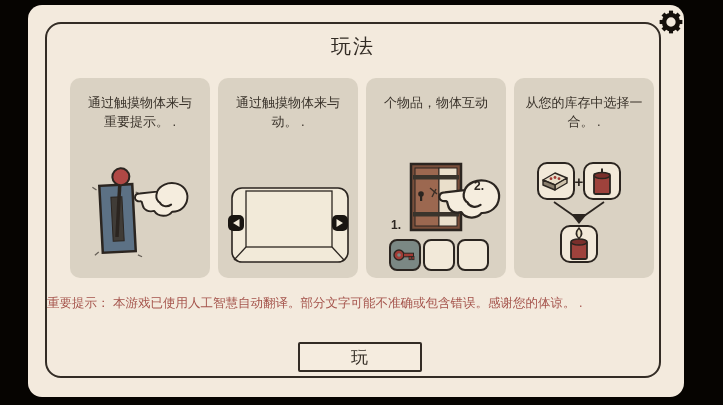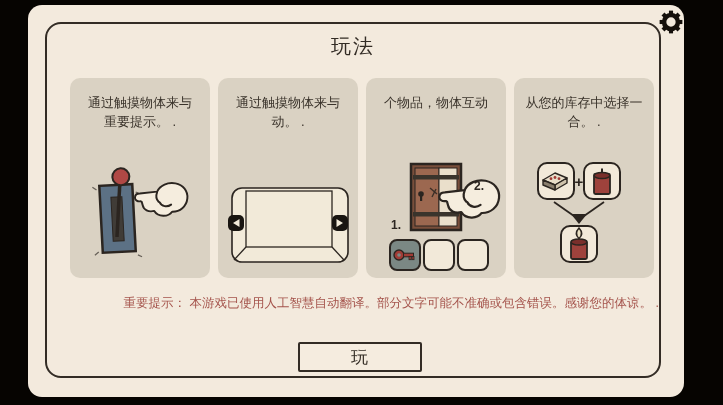--- a/index.html
+++ b/index.html
@@ -43,21 +43,21 @@
   .panel svg.illu { position:absolute; left:0; }
   .step-label {
     position:absolute; font-size:12px; font-weight:700; color:#2b2520;
   }
   .plus-sign {
     position:absolute; left:58px; top:95px; width:14px; text-align:center;
     font-size:15px; font-weight:700; color:#2b2520;
   }
   .warning {
     position:absolute; left:0; top:271px; width:100%;
-    text-align:right; font-size:12.5px; color:#a5544c; font-weight:500;
+    text-align:left; font-size:12.5px; color:#a5544c; font-weight:500;
   }
   .play-btn {
     position:absolute; left:251px; top:318px; width:124px; height:30px;
     border:2px solid #332c25; border-radius:2px; background:#f5ecdf;
     display:flex; align-items:center; justify-content:center;
     font-size:17px; letter-spacing:1px; color:#332c25; cursor:pointer;
     font-family:inherit;
   }
   .defs-holder { position:absolute; width:0; height:0; overflow:hidden; }
 </style>

